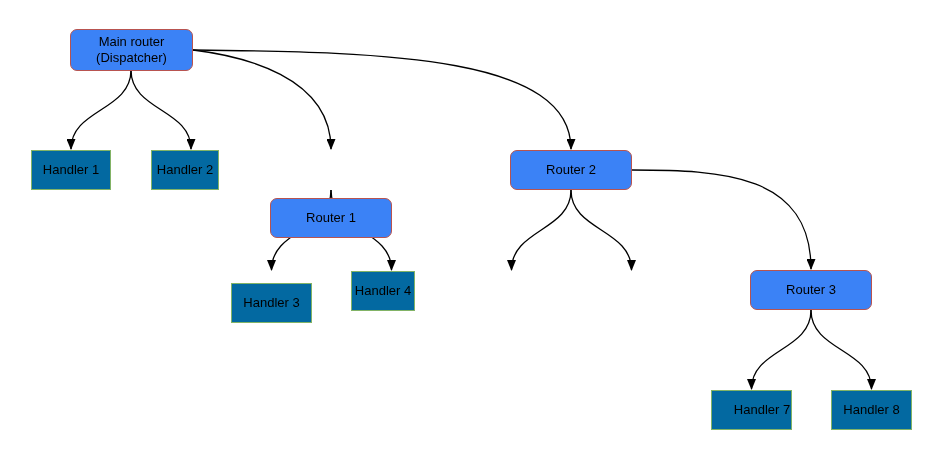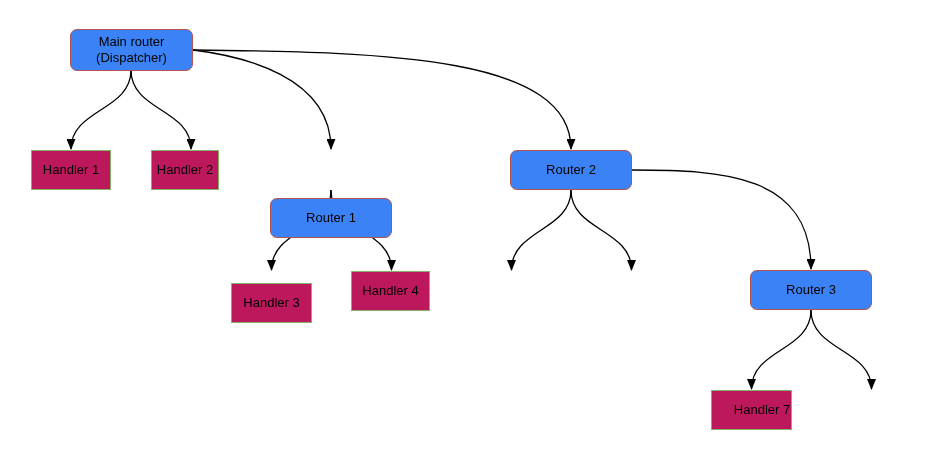--- a/index.html
+++ b/index.html
@@ -34,32 +34,32 @@
     color: #000000;
     text-align: center;
     white-space: nowrap;
   }
   .router {
     background: #3b82f6;
     border: 1px solid #b85450;
     border-radius: 7px;
   }
   .handler {
-    background: #be185d;
+    background: #0369a1;
     border: 1px solid #82b366;
     border-radius: 0;
   }
   
   #n-main     { left: 70px;  top: 29px;  width: 123px; height: 42px; }
   #n-handler1 { left: 31px;  top: 150px; width: 80px;  height: 40px; }
   #n-handler2 { left: 151px; top: 150px; width: 68px;  height: 40px; }
   #n-router1  { left: 270px; top: 150px; width: 122px; height: 40px; margin-top: 48px; }
   #n-router2  { left: 510px; top: 150px; width: 122px; height: 40px; }
   #n-handler3 { left: 231px; top: 271px; width: 81px;  height: 40px; margin-top: 12px; }
-  #n-handler4 { left: 351px; top: 271px; width: 79px;  height: 40px; }
+  #n-handler4 { left: 351px; top: 271px; width: 64px;  height: 40px; }
   #n-handler5 { left: 471px; top: 271px; width: 81px;  height: 40px; }
   #n-handler6 { left: 591px; top: 271px; width: 81px;  height: 40px; }
   #n-router3  { left: 750px; top: 270px; width: 122px; height: 40px; }
   #n-handler7 { left: 711px; top: 390px; width: 81px;  height: 40px; padding-left: 21px; }
   #n-handler8 { left: 831px; top: 390px; width: 81px;  height: 40px; }
   .edge {
     fill: none;
     stroke: #000000;
     stroke-width: 1.3;
   }
@@ -120,14 +120,17 @@
 
 
   <div id="n-router3" class="node router">
     <span>Router 3</span>
   </div>
 
   <div id="n-handler7" class="node handler">
     <span>Handler 7</span>
   </div>
 
+  <div id="n-handler8" class="node handler">
+    <span>Handler 8</span>
+  </div>
 
 </div>
 
 </body></html>

